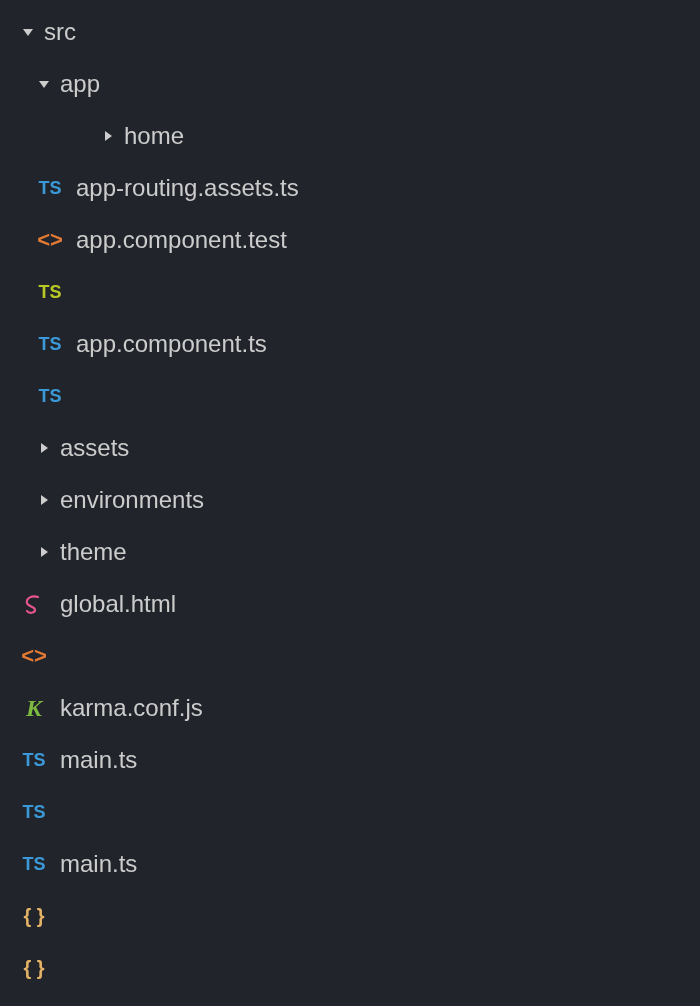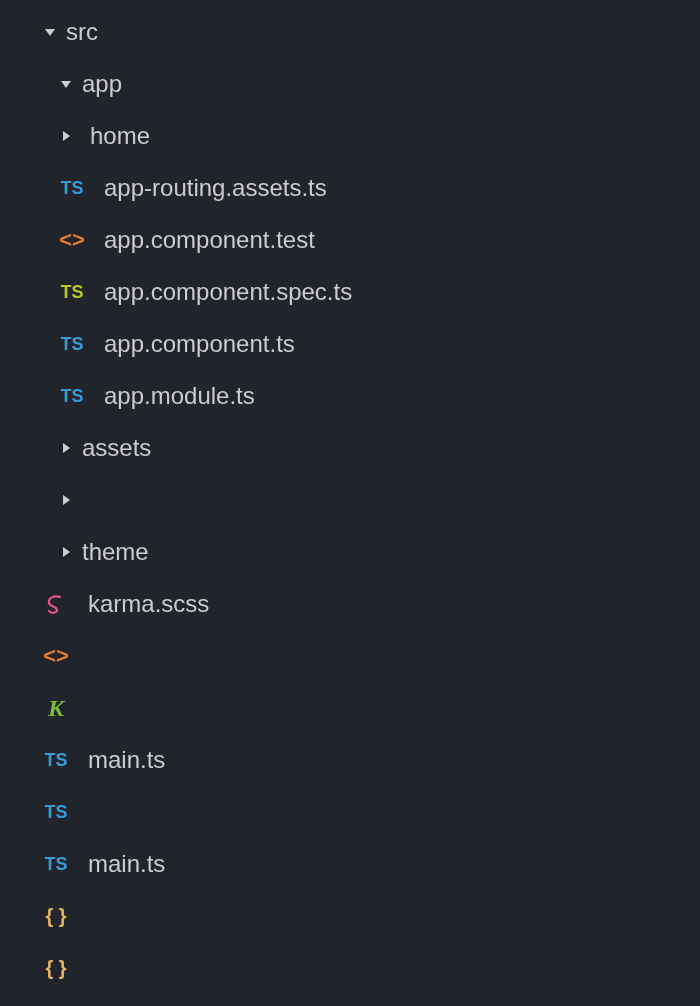--- a/index.html
+++ b/index.html
@@ -13,23 +13,23 @@
     overflow: hidden;
     padding-top: 6px;
   }
   .row {
     display: flex;
     align-items: center;
     height: 52px;
     white-space: nowrap;
     cursor: pointer;
   }
-  .indent-0 { padding-left: 40px; }
-  .indent-1 { padding-left: 56px; }
-  .indent-2 { padding-left: 56px; gap: 8px; }
+  .indent-0 { padding-left: 18px; }
+  .indent-1 { padding-left: 34px; }
+  .indent-2 { padding-left: 98px; }
   .arrow {
     display: inline-flex;
     width: 20px;
     justify-content: center;
     align-items: center;
     color: #ccc;
     font-size: 14px;
     margin-right: 6px;
   }
   .arrow-collapsed {
@@ -39,21 +39,21 @@
     align-items: center;
     color: #ccc;
     font-size: 14px;
     margin-right: 6px;
   }
   .file-icon {
     display: inline-flex;
     width: 32px;
     justify-content: center;
     align-items: center;
-    margin-right: 16px;
+    margin-right: 10px;
     font-weight: 700;
     font-size: 20px;
   }
   .label {
     color: #ccc;
     font-weight: 400;
   }
   .ts-icon { color: #3b99d8; font-weight: 800; font-size: 18px; }
   .html-icon { color: #e37933; font-weight: 800; font-size: 22px; }
   .scss-icon { color: #e6558b; font-weight: 600; font-size: 22px; font-style: italic; }
@@ -96,74 +96,74 @@
   <span class="label">app-routing.assets.ts</span>
 </div>
 
 <div class="row indent-1">
   <span class="file-icon html-icon">&lt;&gt;</span>
   <span class="label">app.component.test</span>
 </div>
 
 <div class="row indent-1">
   <span class="file-icon spec-icon">TS</span>
-  <span class="label">app.component.spec.ts</span>
 </div>
 
 <div class="row indent-1">
   <span class="file-icon ts-icon">TS</span>
   <span class="label">app.component.ts</span>
 </div>
 
 <div class="row indent-1">
   <span class="file-icon ts-icon">TS</span>
-  <span class="label">app.module.ts</span>
 </div>
 
 <div class="row indent-1">
   <span class="arrow-collapsed">
     <svg width="12" height="12" viewBox="0 0 12 12">
         <path d="M3 1 L10 6 L3 11 Z" fill="#ccc"></path>
       </svg>
   </span>
   <span class="label">assets</span>
 </div>
 
 <div class="row indent-1">
   <span class="arrow-collapsed">
     <svg width="12" height="12" viewBox="0 0 12 12">
         <path d="M3 1 L10 6 L3 11 Z" fill="#ccc"></path>
       </svg>
   </span>
+  <span class="label">environments</span>
 </div>
 
 <div class="row indent-1">
   <span class="arrow-collapsed">
     <svg width="12" height="12" viewBox="0 0 12 12">
         <path d="M3 1 L10 6 L3 11 Z" fill="#ccc"></path>
       </svg>
   </span>
   <span class="label">theme</span>
 </div>
 
 <div class="row indent-0">
   <span class="file-icon scss-icon">
     <svg width="24" height="24" viewBox="0 0 24 24" fill="none" stroke="#e6558b" stroke-width="2.2" stroke-linecap="round">
       <path d="M16 5 C10 3, 4 6, 5 11 C6 15, 13 14, 13 18 C13 21, 7 22, 5 19"></path>
     </svg>
   </span>
-  <span class="label">karma.scss</span>
+  <span class="label">global.html</span>
 </div>
 
 <div class="row indent-0">
   <span class="file-icon html-icon">&lt;&gt;</span>
 </div>
 
 <div class="row indent-0">
   <span class="file-icon karma-icon">K</span>
+  <span class="label">karma.conf.js</span>
 </div>
 
 <div class="row indent-0">
   <span class="file-icon ts-icon">TS</span>
   <span class="label">main.ts</span>
 </div>
 
 <div class="row indent-0">
   <span class="file-icon ts-icon">TS</span>
 </div>

